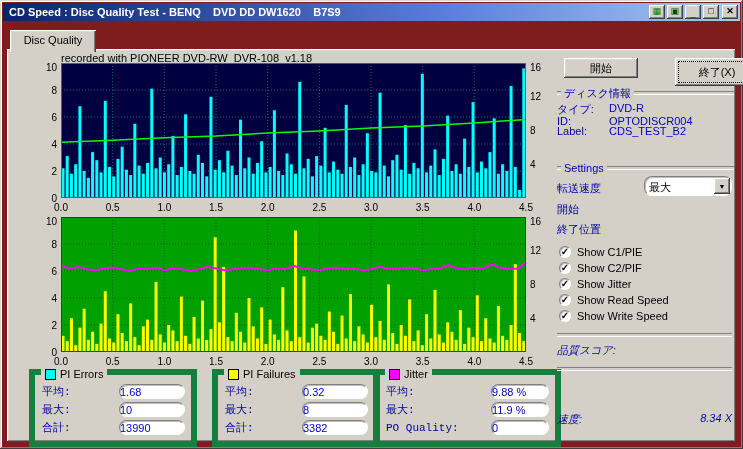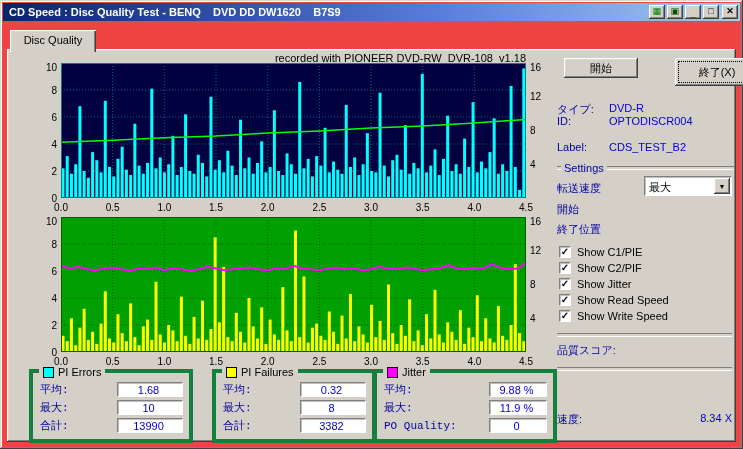--- a/index.html
+++ b/index.html
@@ -1,60 +1,60 @@
 <!DOCTYPE html>
 <html><head>
 <meta charset="utf-8">
 <style>
   html,body{margin:0;padding:0;background:#d4d0c8;}
   body{width:743px;height:449px;overflow:hidden;font-family:"Liberation Sans",sans-serif;font-size:11px;-webkit-font-smoothing:none;}
-  .window{position:absolute;left:0;top:0;width:743px;height:449px;background:#ef4444;
+  .window{position:absolute;left:0;top:0;width:743px;height:449px;background:#7f1d1d;
     box-shadow:inset -1px -1px #404040,inset 1px 1px #dcd8d0,inset -2px -2px #808080,inset 2px 2px #fff;}
   .titlebar{position:absolute;left:3px;top:3px;right:3px;height:18px;background:linear-gradient(90deg,#0a246a,#5a7edc 60%,#a6caf0);display:flex;align-items:center;padding:0 2px;}
   .title-text{flex:1;color:#fff;font-weight:bold;font-size:11px;white-space:pre;padding-left:4px;overflow:hidden;}
   .tb-btn{width:16px;height:14px;margin-left:2px;background:#d4d0c8;display:flex;align-items:center;justify-content:center;font-size:9px;color:#000;
     box-shadow:inset -1px -1px #404040,inset 1px 1px #fff,inset -2px -2px #808080;}
   .tb-btn span{position:relative;top:-1px;}
   .tb-btn.minb span{top:2px;font-weight:bold;}
   .tb-btn.close{margin-left:3px;font-weight:bold;}
   .tab{position:absolute;left:10px;top:30px;width:86px;height:22px;background:#d4d0c8;z-index:3;text-align:center;padding-top:4px;box-sizing:border-box;
     box-shadow:inset 1px 1px #fff,inset -1px 0 #404040,inset 2px 0 #dcd8d0,inset -2px 0 #808080,inset 0 2px #dcd8d0;}
   .panel{position:absolute;left:7px;top:49px;width:729px;height:393px;background:#d4d0c8;z-index:2;
     box-shadow:inset -1px -1px #404040,inset 1px 1px #fff,inset -2px -2px #808080,inset 2px 2px #dcd8d0;}
-  .rec-hdr{position:absolute;left:54px;top:3px;width:465px;text-align:right;white-space:pre;color:#000;}
+  .rec-hdr{position:absolute;left:54px;top:3px;width:465px;text-align:left;white-space:pre;color:#000;}
   .chartbox{position:absolute;left:0;}
   svg text{font-family:"Liberation Sans",sans-serif;}
   
-  .statbox{position:absolute;top:320px;height:66px;border:4px solid #15803d;}
+  .statbox{position:absolute;top:320px;height:66px;border:6px solid #15803d;}
   .legend{position:absolute;top:-7px;left:6px;background:#d4d0c8;padding:0 4px;display:flex;align-items:center;gap:4px;}
   .marker{width:9px;height:9px;border:1px solid #000;display:inline-block;}
   .srow{position:absolute;left:7px;right:6px;height:15px;display:flex;justify-content:space-between;align-items:center;}
   .slabel{color:#0000a0;font-family:Liberation Mono, monospace;}
-  .sunken{background:#fff;border-top:1px solid #808080;border-left:1px solid #808080;border-bottom:1px solid #fff;border-right:1px solid #fff;box-shadow:inset 1px 1px 0 #40404055;box-sizing:border-box;}
-  .sval{width:66px;height:15px;text-align:center;padding:1px 3px 8px 0;color:#0000cc;}
+  .sunken{background:#fff;border-top:1px solid #808080;border-left:1px solid #808080;border-bottom:1px solid #fff;border-right:1px solid #fff;box-shadow:inset 1px 1px 0 #40404055;box-sizing:border-box;border-radius:8px;}
+  .sval{width:66px;height:15px;text-align:left;padding:1px 3px 8px 0;color:#0000cc;}
   .sval.narrow{width:58px;margin-left:27px;}
   
   .btn{position:absolute;background:#d4d0c8;display:flex;align-items:center;justify-content:center;color:#000;
     box-shadow:inset -1px -1px #404040,inset 1px 1px #fff,inset -2px -2px #808080,inset 2px 2px #dcd8d0;}
   .btn.focus::after{content:"";position:absolute;inset:3px;border:1px dotted #000;}
   .group-hdr{position:absolute;left:550px;right:2px;height:12px;display:flex;align-items:center;gap:3px;color:#0000a0;}
   .hline{height:2px;border-top:1px solid #808080;border-bottom:1px solid #fff;}
   .hline.short{width:4px;}
   .hline.grow{flex:1;}
   .inforow{position:absolute;left:550px;right:4px;height:13px;display:flex;color:#0000a0;}
   .inforow .lab{width:52px;}
   .inforow .val{color:#0000cc;}
   .fieldrow{position:absolute;left:550px;right:4px;height:18px;color:#0000a0;}
   .editbox{position:absolute;left:87px;top:0;width:88px;height:17px;padding:2px 0 0 4px;color:#0000cc;}
   .dd{position:absolute;left:637px;width:88px;height:20px;}
   .dd-text{position:absolute;left:4px;top:3px;color:#000;}
   .dd-btn{position:absolute;right:1px;top:1px;width:16px;height:16px;font-size:7px;}
   .cbrow{position:absolute;left:552px;height:14px;display:flex;align-items:center;gap:6px;color:#000;}
   .cb{width:12px;height:12px;font-size:10px;line-height:10px;text-align:center;color:#000;font-weight:bold;}
-  .statusrow{position:absolute;left:550px;right:4px;height:14px;display:flex;justify-content:space-between;color:#0000a0;}
+  .statusrow{position:absolute;left:550px;right:4px;height:14px;display:flex;justify-content:space-between;color:#0000a0;font-style:italic;}
   .statusrow .val{color:#0000cc;}
   .divider{position:absolute;left:550px;right:4px;}
 </style>
 </head>
 <body>
 
 <div class="window">
 
   <div class="titlebar">
     <span class="title-text">CD Speed : Disc Quality Test - BENQ    DVD DD DW1620    B7S9</span>
@@ -435,29 +435,34 @@
       </div>
     </div>
 
     <div class="btn" style="left:557px;top:9px;width:74px;height:20px">
       <span>開始</span>
     </div>
     <div class="btn focus" style="left:668px;top:9px;width:84px;height:28px">
       <span>終了(X)</span>
     </div>
 
+    <div class="group-hdr" style="top:38px">
+      <span class="hline short"></span>
+      <span>ディスク情報</span>
+      <span class="hline grow"></span>
+    </div>
     <div class="inforow" style="top:53px">
       <span class="lab">タイプ:</span>
       <span class="val">DVD-R</span>
     </div>
     <div class="inforow" style="top:66px">
       <span class="lab">ID:</span>
       <span class="val">OPTODISCR004</span>
     </div>
-    <div class="inforow" style="top:92px">
+    <div class="inforow" style="top:76px">
       <span class="lab">Label:</span>
       <span class="val">CDS_TEST_B2</span>
     </div>
 
     <div class="group-hdr" style="top:113px">
       <span class="hline short"></span>
       <span>Settings</span>
       <span class="hline grow"></span>
     </div>
 

